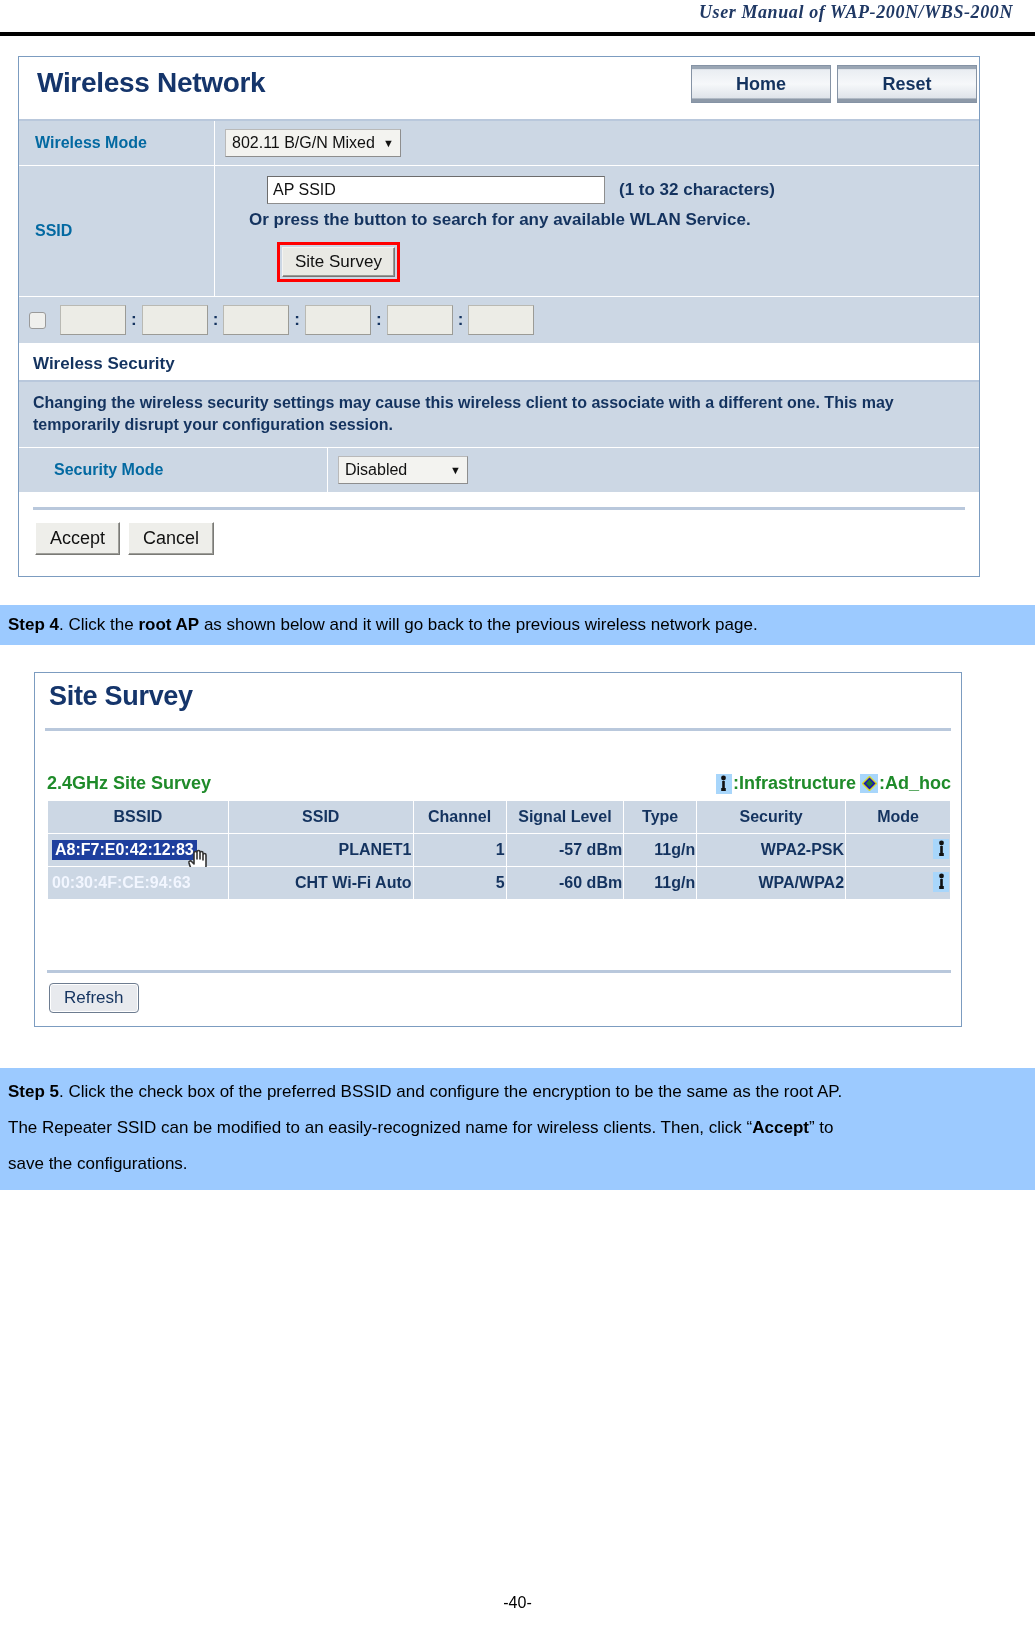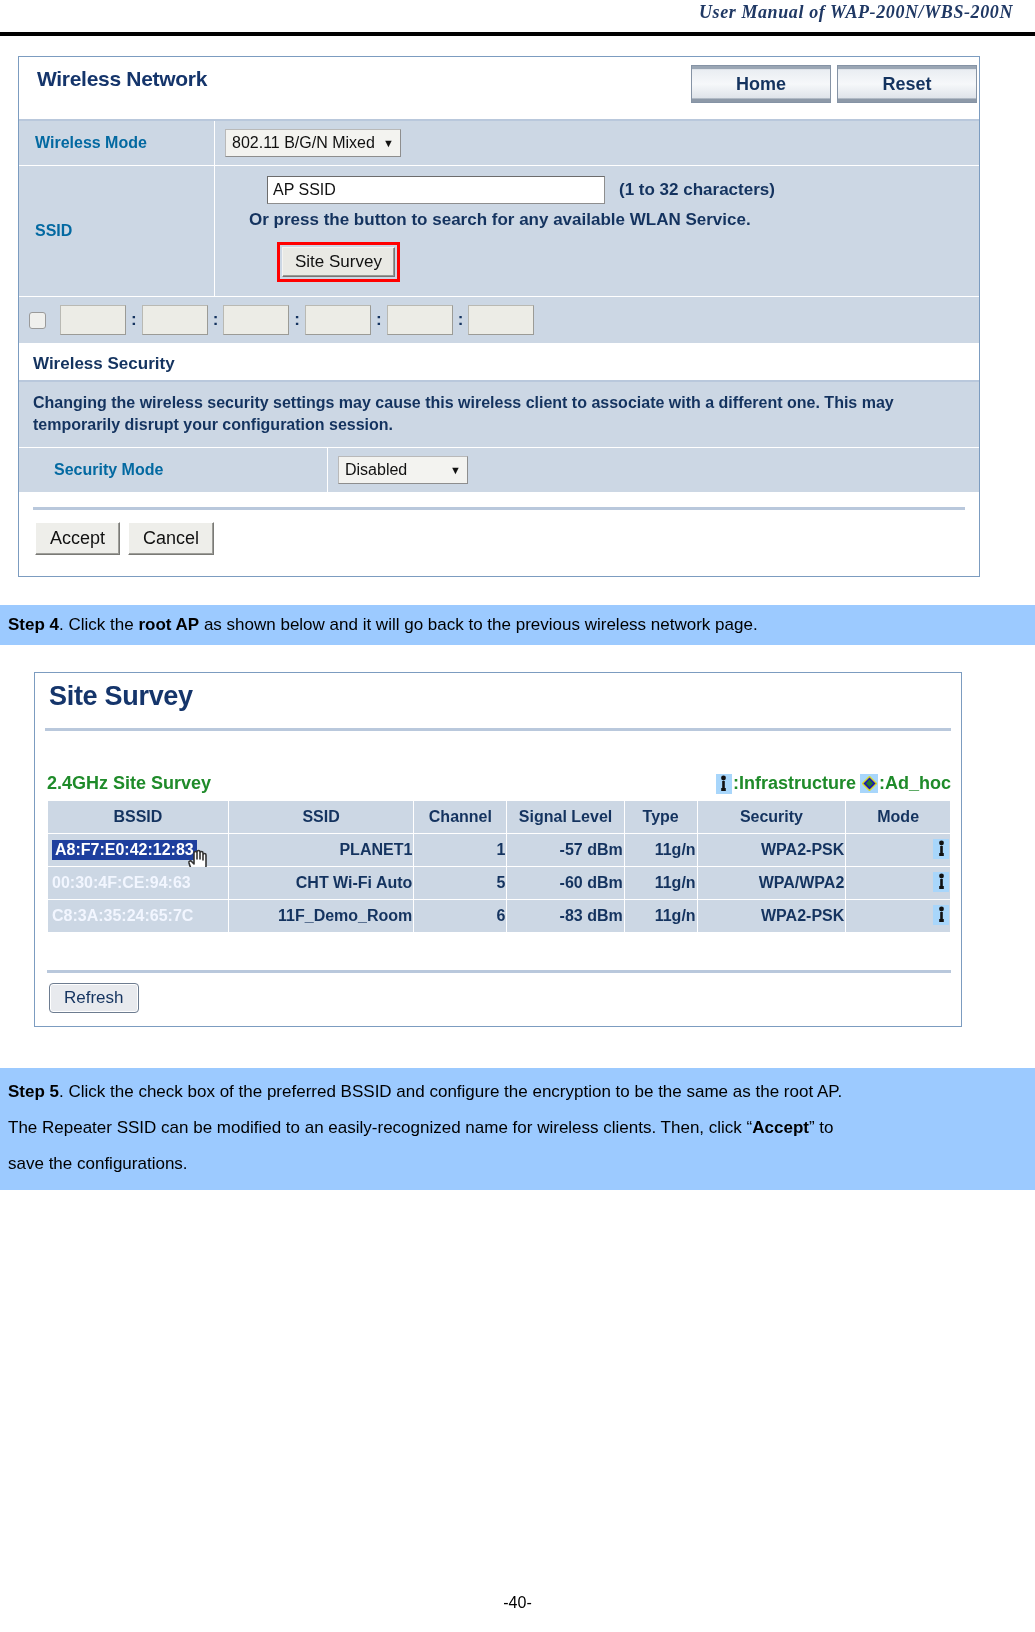--- a/index.html
+++ b/index.html
@@ -65,21 +65,21 @@
   .wn-titlebar {
     position: relative;
     height: 62px;
     border-bottom: 2px solid #b9c8dc;
     background: #ffffff;
   }
   .wn-title {
     position: absolute;
     left: 18px;
     top: 10px;
-    font-size: 21px;
+    font-size: 28px;
     font-weight: bold;
     color: #15356b;
     font-family: "Liberation Sans", sans-serif;
     letter-spacing: -0.3px;
   }
   .wn-btns {
     position: absolute;
     right: 2px;
     top: 8px;
     display: flex;
@@ -602,39 +602,20 @@
           <td>
             <span class="mode-ico">
               <svg width="9" height="17" viewBox="0 0 9 17" aria-hidden="true">
                 <circle cx="4.5" cy="3" r="2.4" fill="#111"></circle>
                 <rect x="3.2" y="6" width="2.6" height="7" fill="#111"></rect>
                 <rect x="2.2" y="13" width="4.6" height="3" fill="#111"></rect>
               </svg>
             </span>
           </td>
         </tr>
-        <tr>
-          <td class="bssid-cell">
-            <span class="bssid-link">C8:3A:35:24:65:7C</span>
-          </td>
-          <td>11F_Demo_Room</td>
-          <td>6</td>
-          <td>-83 dBm</td>
-          <td>11g/n</td>
-          <td>WPA2-PSK</td>
-          <td>
-            <span class="mode-ico">
-              <svg width="9" height="17" viewBox="0 0 9 17" aria-hidden="true">
-                <circle cx="4.5" cy="3" r="2.4" fill="#111"></circle>
-                <rect x="3.2" y="6" width="2.6" height="7" fill="#111"></rect>
-                <rect x="2.2" y="13" width="4.6" height="3" fill="#111"></rect>
-              </svg>
-            </span>
-          </td>
-        </tr>
       </tbody>
     </table>
 
     <div class="ss-foot-rule"></div>
     <button class="refresh-btn">Refresh</button>
   </div>
 
   <div class="step-band" style="top:1068px;height:122px;line-height:36px;padding-top:6px;">
     <div><b>Step 5</b><span>. Click the check box of the preferred BSSID and configure the encryption to be the same as the root AP.</span></div>
     <div><span>The Repeater SSID can be modified to an easily-recognized name for wireless clients. Then, click “</span><b>Accept</b><span>” to</span></div>

